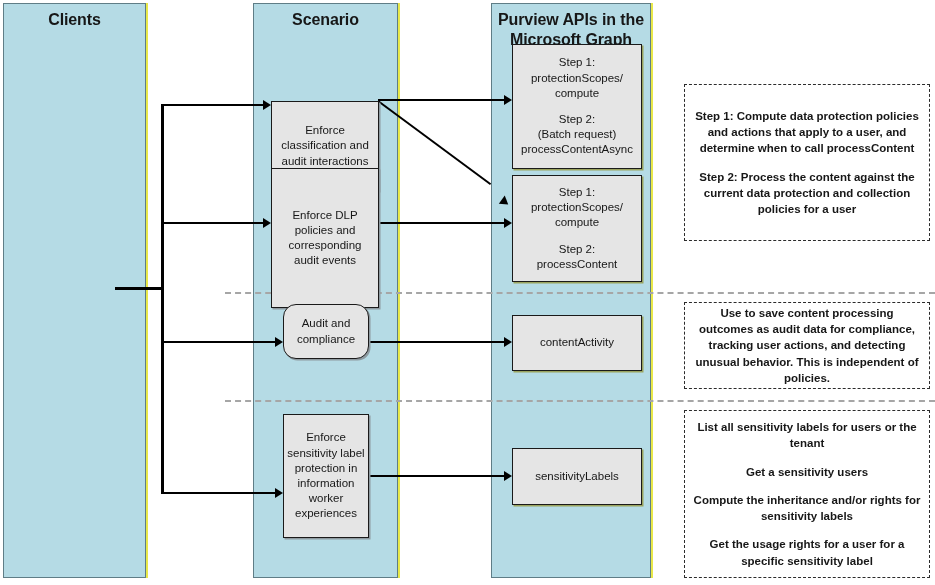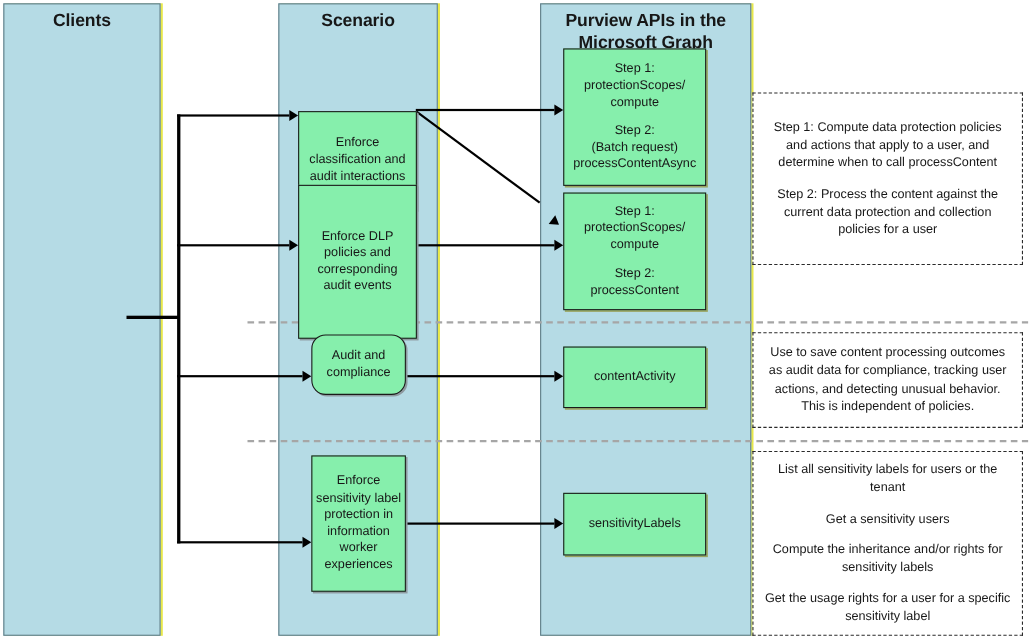--- a/index.html
+++ b/index.html
@@ -32,21 +32,21 @@
     font-size: 16px;
     color: #171717;
     line-height: 1.25;
     padding-top: 6px;
     letter-spacing: -0.1px;
   }
 
   
   .node {
     position: absolute;
-    background: #86efac;
+    background: #e5e5e5;
     border: 1px solid #1a1a1a;
     box-sizing: border-box;
     display: flex;
     align-items: center;
     justify-content: center;
     text-align: center;
     font-size: 11.5px;
     color: #171717;
     line-height: 1.32;
     padding: 2px 3px;
@@ -65,20 +65,21 @@
     border: 1.6px dashed #2b2b2b;
     box-sizing: border-box;
     display: flex;
     align-items: center;
     justify-content: center;
     text-align: center;
     font-size: 11.5px;
     color: #171717;
     line-height: 1.42;
     padding: 6px 8px;
+    font-weight: bold;
   }
   .callout .inner { width: 100%; }
   .callout .gap { display:block; height: 12px; }
 
   
   .ln {
     position: absolute;
     background: #000000;
   }
   .arrow {
@@ -108,21 +109,21 @@
 <div id="canvas">
 
   <div class="lane" style="left:3px; top:3px; width:143px; height:575px;">
     <div class="lane-title">Clients</div>
   </div>
 
   <div class="lane" style="left:253px; top:3px; width:145px; height:575px;">
     <div class="lane-title">Scenario</div>
   </div>
 
-  <div class="lane" style="left:491px; top:3px; width:192px; height:575px;">
+  <div class="lane" style="left:491px; top:3px; width:160px; height:575px;">
     <div class="lane-title">Purview APIs in the Microsoft Graph</div>
   </div>
 
   <div class="sep" style="left:225px; top:292px; width:710px;"></div>
   <div class="sep" style="left:225px; top:400px; width:710px;"></div>
 
   <div class="ln" style="left:115px; top:287px; width:48px; height:3px;"></div>
 
   <div class="ln" style="left:161px; top:104px; width:3px; height:390px;"></div>
 

